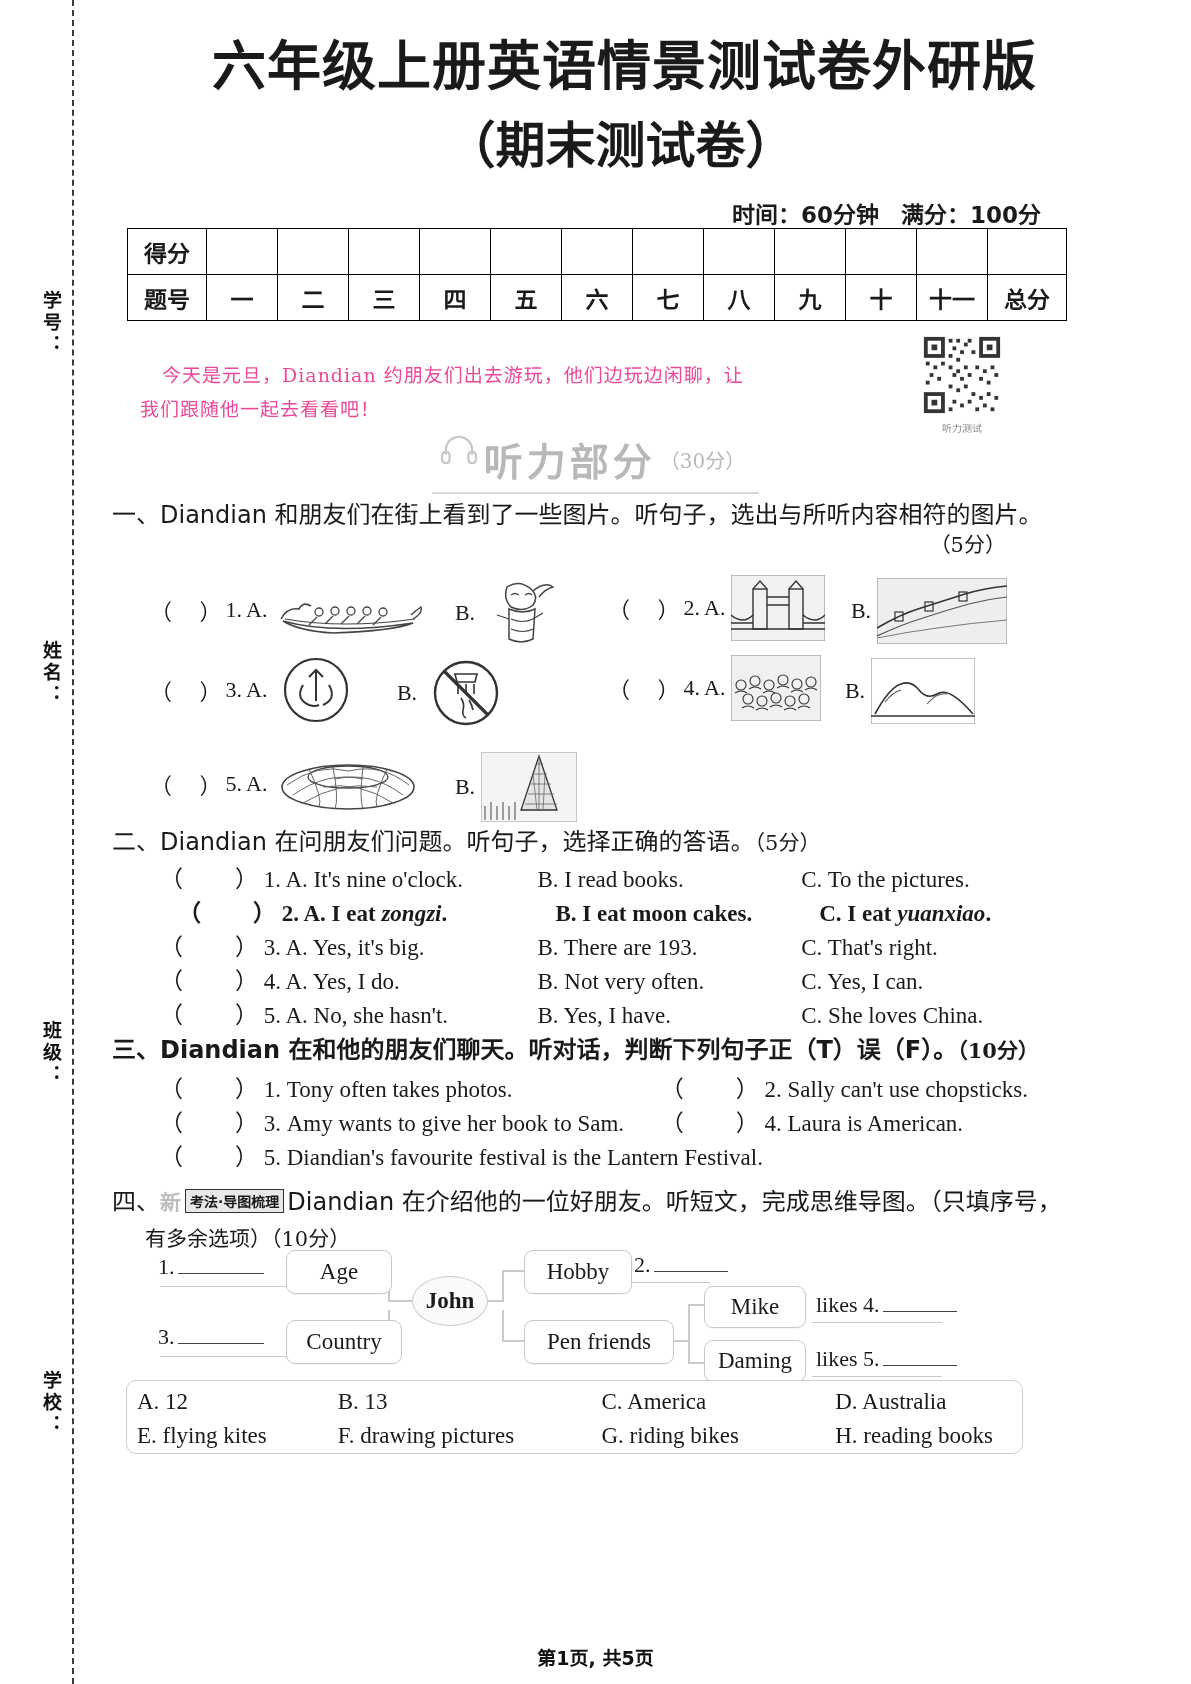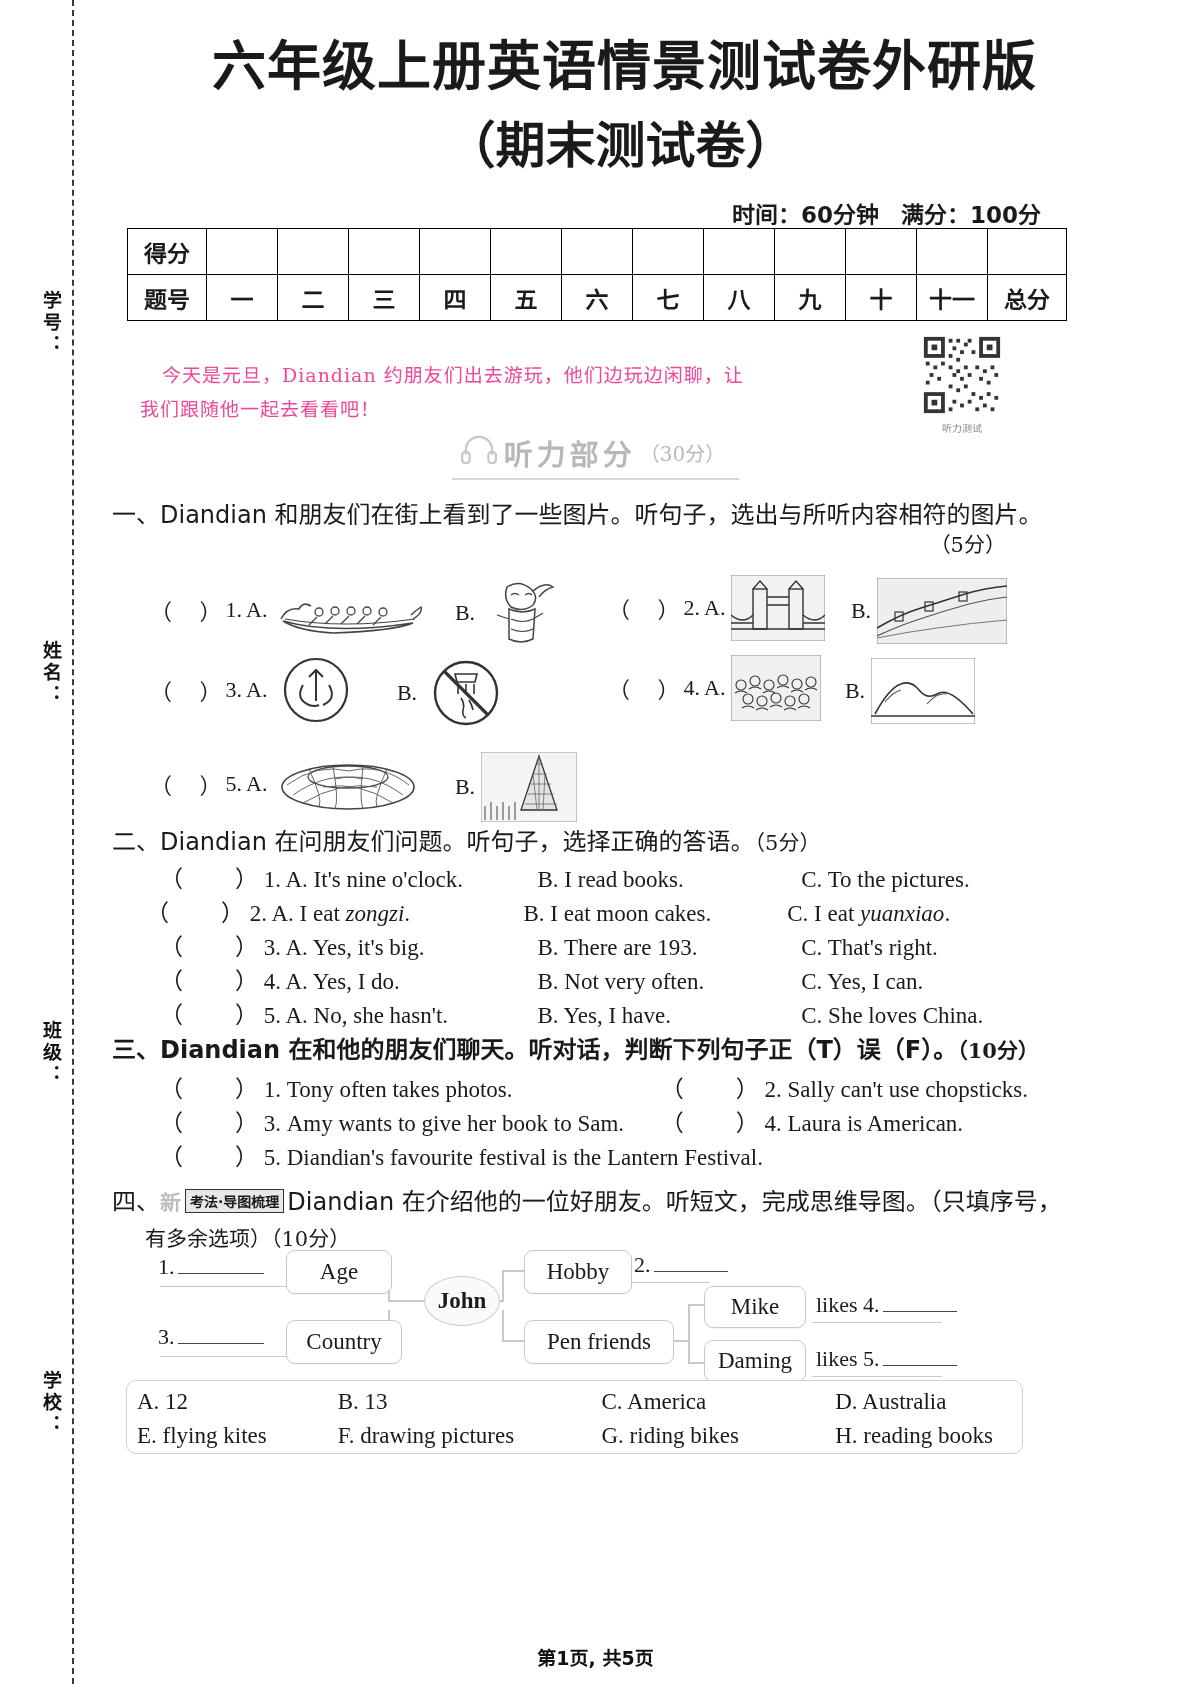--- a/index.html
+++ b/index.html
@@ -101,21 +101,21 @@
     text-align:center;
   }
   .banner-inner{
     display:inline-block;position:relative;
     padding:3px 14px 5px 52px;
     border-bottom:2px solid #d8d8d8;
     color:#b8b8b8;
   }
   .banner-title{
     font-family:"DejaVu Sans", sans-serif;
-    font-weight:bold;font-size:29px;letter-spacing:4px;
+    font-weight:bold;font-size:39px;letter-spacing:4px;
     vertical-align:middle;
   }
   .banner-pts{
     font-family:"DejaVu Serif", serif;font-size:20px;vertical-align:middle;
   }
   .headphone{
     position:absolute;left:8px;top:6px;width:38px;height:30px;
   }
 
   
@@ -549,21 +549,21 @@
     <span>二、</span><span>Diandian 在问朋友们问题。听句子，选择正确的答语。</span><span class="pts">（5分）</span>
   </div>
 
   <div class="optrow" style="left:160px;top:860px;">
     <span>（<span class="blank"></span>）</span>
     <span class="colA"><span>1.</span> <span>A. It's nine o'clock.</span></span>
     <span class="colB">B. I read books.</span>
     <span class="colC">C. To the pictures.</span>
   </div>
 
-  <div class="optrow" style="left:146px;top:894px;">
+  <div class="optrow" style="left:178px;top:894px;font-weight:bold;">
     <span>（<span class="blank"></span>）</span>
     <span class="colA"><span>2.</span> <span><span>A. I eat </span><em>zongzi</em><span>.</span></span></span>
     <span class="colB">B. I eat moon cakes.</span>
     <span class="colC"><span>C. I eat </span><em>yuanxiao</em><span>.</span></span>
   </div>
 
   <div class="optrow" style="left:160px;top:928px;">
     <span>（<span class="blank"></span>）</span>
     <span class="colA"><span>3.</span> <span>A. Yes, it's big.</span></span>
     <span class="colB">B. There are 193.</span>
@@ -631,21 +631,21 @@
 
     <div class="mm-label" style="left:8px;top:6px;">
       <span>1.</span><span class="fillblank"></span>
     </div>
     <div class="mm-label" style="left:8px;top:76px;">
       <span>3.</span><span class="fillblank"></span>
     </div>
 
     <div class="mm-box" style="left:136px;top:2px;width:104px;height:42px;">Age</div>
     <div class="mm-box" style="left:136px;top:72px;width:114px;height:42px;">Country</div>
-    <div class="mm-center" style="left:274px;top:28px;width:74px;height:48px;text-align:center;">John</div>
+    <div class="mm-center" style="left:262px;top:28px;width:74px;height:48px;text-align:center;">John</div>
     <div class="mm-box" style="left:374px;top:2px;width:106px;height:42px;">Hobby</div>
     <div class="mm-box" style="left:374px;top:72px;width:148px;height:42px;">Pen friends</div>
     <div class="mm-box" style="left:554px;top:38px;width:100px;height:40px;">Mike</div>
     <div class="mm-box" style="left:554px;top:92px;width:100px;height:40px;text-align:right;">Daming</div>
 
     <div class="mm-label" style="left:484px;top:4px;">
       <span>2.</span><span class="fillblank sm"></span>
     </div>
     <div class="mm-label" style="left:666px;top:44px;">
       <span>likes 4.</span><span class="fillblank sm"></span>

